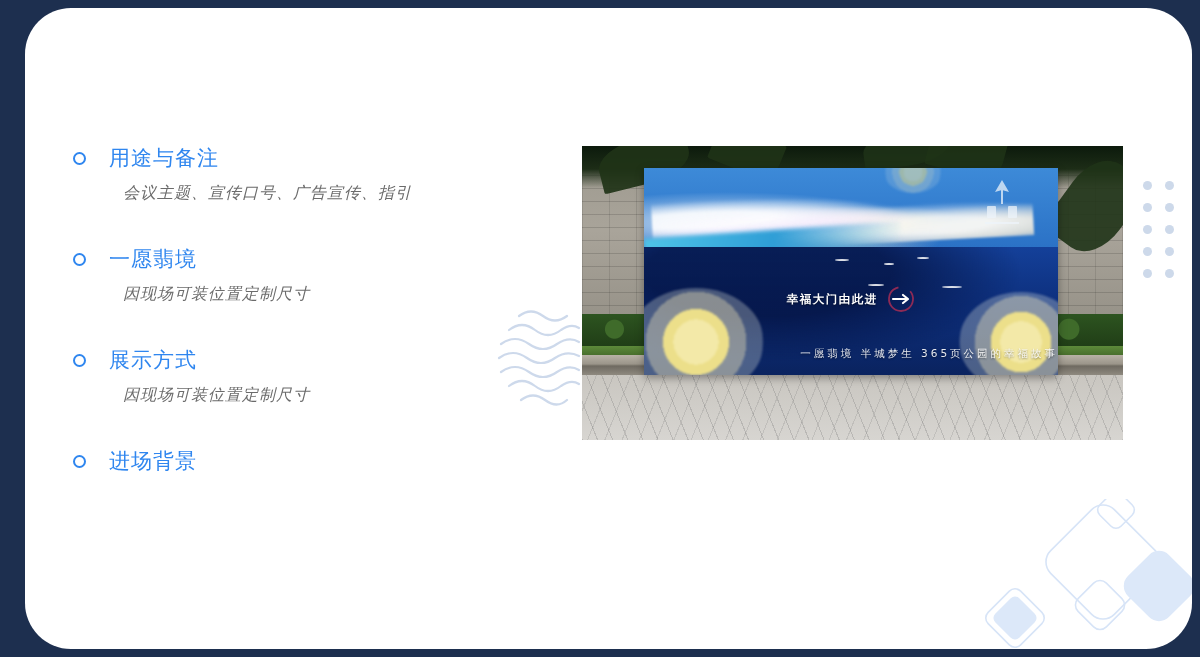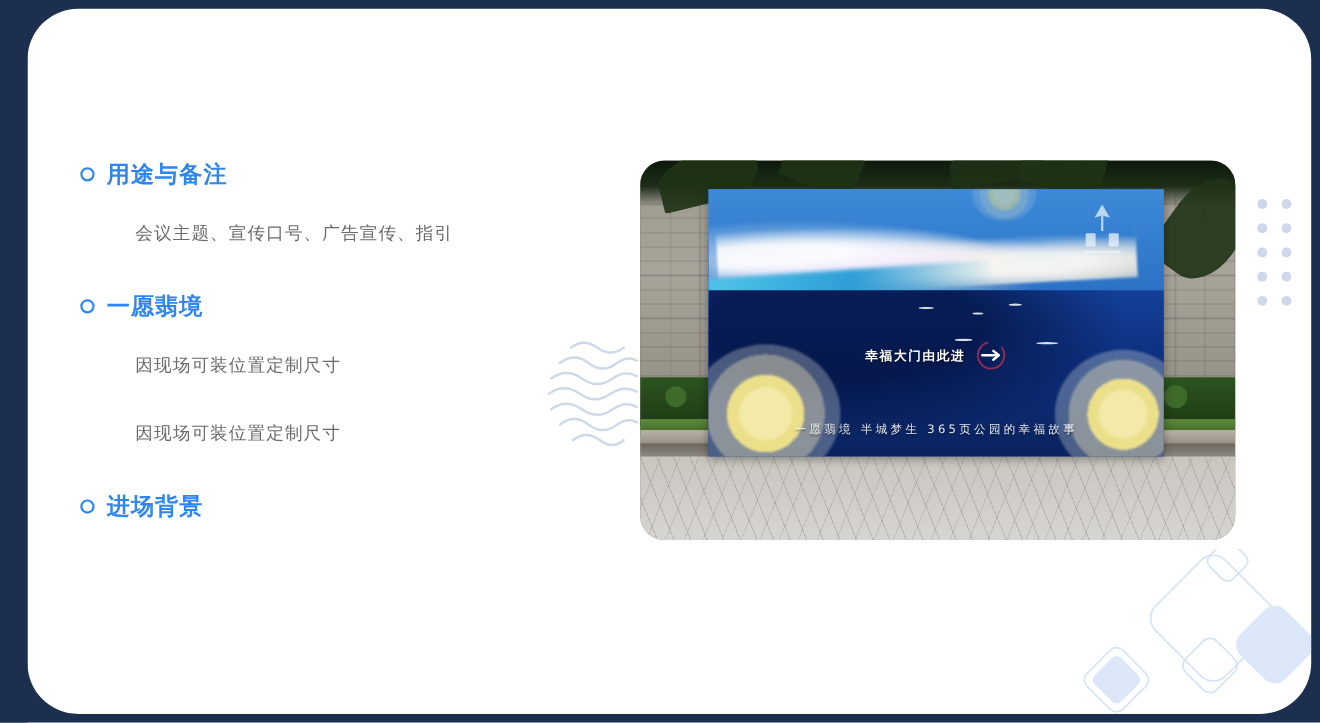--- a/index.html
+++ b/index.html
@@ -77,33 +77,35 @@
   }
   .ring {
     width: 13px; height: 13px;
     border: 2px solid #2f86ef;
     border-radius: 50%;
     flex: 0 0 auto;
   }
   .bullet-title {
     font-family: "DejaVu Sans", "Liberation Sans", sans-serif;
     font-size: 21px;
-    font-weight: 700;
+    font-weight: 400;
     color: #2f86ef;
     letter-spacing: 1px;
     white-space: nowrap;
+    margin-left: 12px;
   }
   .bullet-desc {
     margin-left: 50px;
-    margin-top: 30px;
+    margin-top: 11px;
     font-family: "DejaVu Sans", "Liberation Sans", sans-serif;
     font-size: 16px;
     color: #6b6b6b;
     letter-spacing: 1px;
     white-space: nowrap;
+    font-style: italic;
   }
 
   
   #waves {
     position: absolute;
     left: 468px; top: 296px;
     width: 104px; height: 106px;
     opacity: 0.85;
   }
 
@@ -127,24 +129,23 @@
     position: absolute;
     right: 0; bottom: 0;
     width: 230px; height: 150px;
     pointer-events: none;
   }
 
   
   #photo {
     position: absolute;
     left: 557px; top: 138px;
-    width: 541px; height: 345px;
+    width: 541px; height: 294px;
     overflow: hidden;
     background: #8d8b84;
-    border-radius: 22px;
   }
 
   
   .wall {
     position: absolute; left: 0; top: 0;
     width: 100%; height: 72%;
     background:
       repeating-linear-gradient(0deg, rgba(0,0,0,.14) 0 1px, rgba(0,0,0,0) 1px 13px),
       repeating-linear-gradient(90deg, rgba(0,0,0,.10) 0 1px, rgba(0,0,0,0) 1px 27px),
       linear-gradient(180deg, #9c988d 0%, #a9a49a 40%, #8e8a80 100%);
@@ -268,21 +269,21 @@
     color: #ffffff;
     letter-spacing: 1.5px;
     text-shadow: 0 1px 2px rgba(0,0,0,.5);
     white-space: nowrap;
   }
   #bb-arrow { width: 30px; height: 30px; }
   #bb-tagline {
     position: absolute;
     left: 0; right: 0;
     bottom: 7%;
-    text-align: center;
+    text-align: right;
     font-family: "DejaVu Sans", "Liberation Sans", sans-serif;
     font-size: 10.5px;
     color: rgba(255,255,255,.9);
     letter-spacing: 3px;
     text-shadow: 0 1px 2px rgba(0,0,0,.45);
     white-space: nowrap;
   }
   .boat {
     position: absolute;
     background: rgba(255,255,255,.85);
@@ -310,20 +311,24 @@
 
       <div class="bullet-item">
         <div class="bullet-head">
           <span class="ring"></span>
           <span class="bullet-title">一愿翡境</span>
         </div>
         <div class="bullet-desc">因现场可装位置定制尺寸</div>
       </div>
 
       <div class="bullet-item">
+        <div class="bullet-head">
+          <span class="ring"></span>
+          <span class="bullet-title">展示方式</span>
+        </div>
         <div class="bullet-desc">因现场可装位置定制尺寸</div>
       </div>
 
       <div class="bullet-item">
         <div class="bullet-head">
           <span class="ring"></span>
           <span class="bullet-title">进场背景</span>
         </div>
       </div>
 

